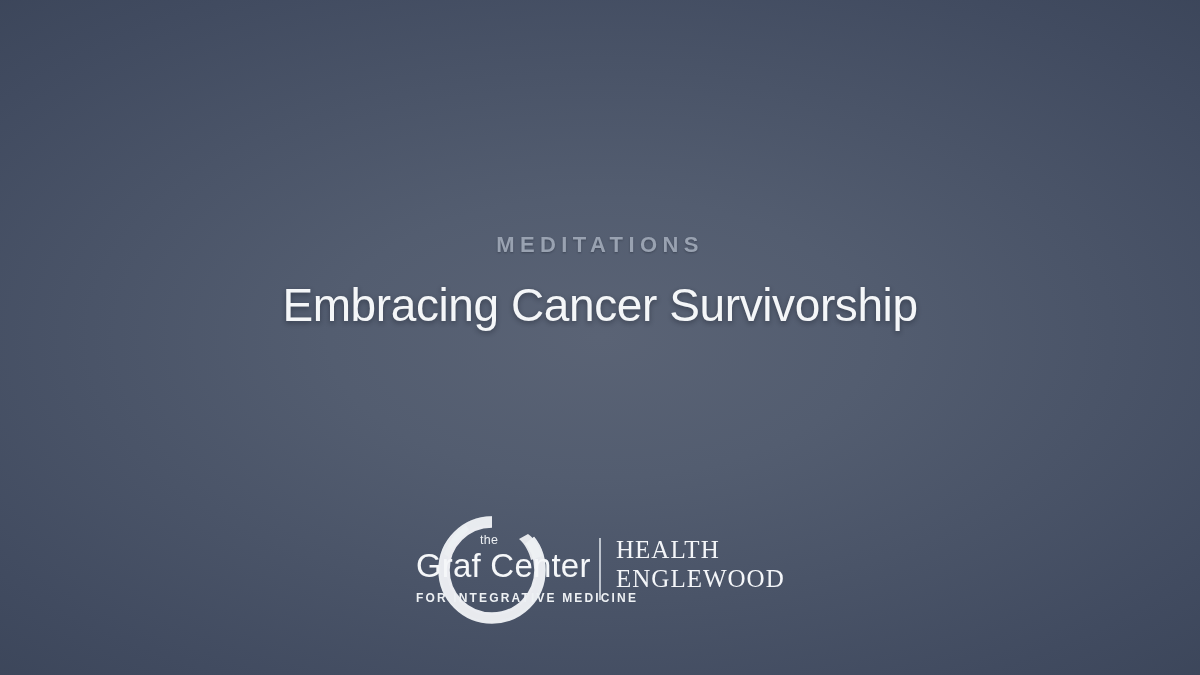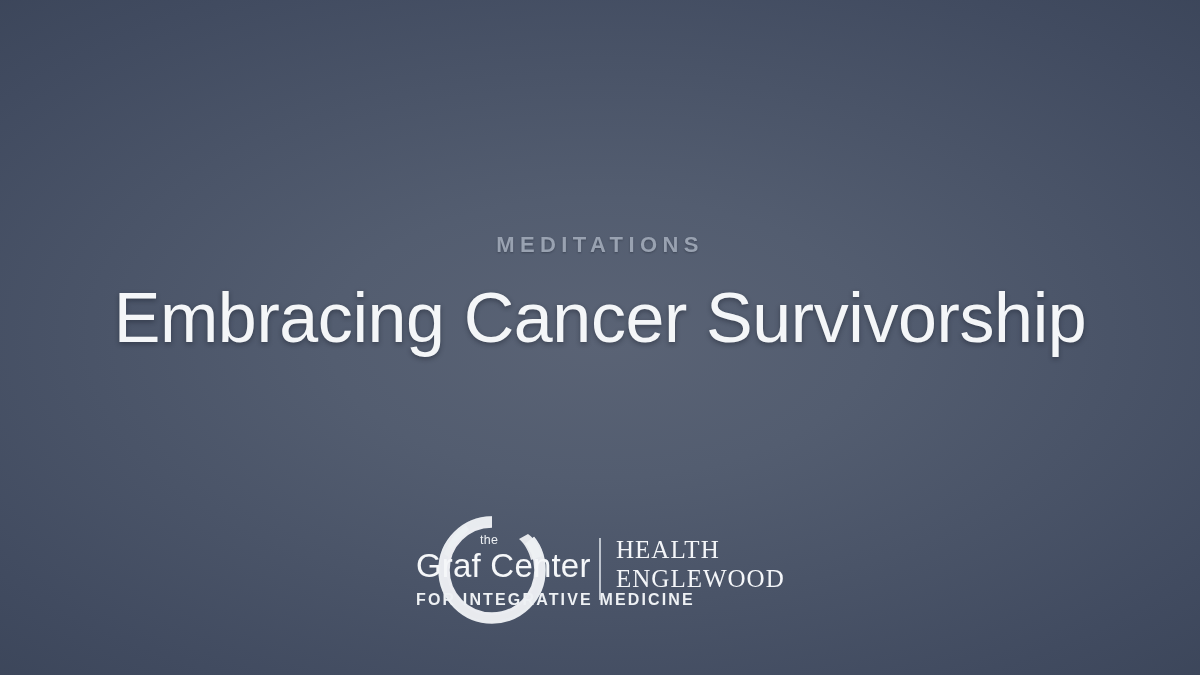--- a/index.html
+++ b/index.html
@@ -48,21 +48,21 @@
     letter-spacing: 5.4px;
     color: #99a2b1;
     text-transform: uppercase;
     line-height: 1;
     text-shadow: 0 1px 2px rgba(20,26,38,0.35);
     white-space: nowrap;
   }
 
   .title {
     margin-top: 25px;
-    font-size: 70px;
+    font-size: 46px;
     font-weight: 300;
     letter-spacing: -0.4px;
     color: #f4f6f8;
     line-height: 1.08;
     white-space: nowrap;
     text-shadow: 0 2px 5px rgba(18,24,36,0.42);
   }
 
   
   .logo-lockup {
@@ -116,21 +116,21 @@
     line-height: 1;
     white-space: nowrap;
   }
 
   .tagline {
     position: absolute;
     left: 2px;
     top: 84px;
     width: 204px;
     text-align: right;
-    font-size: 16px;
+    font-size: 12px;
     font-weight: bold;
     color: #eef1f4;
     letter-spacing: 2.15px;
     line-height: 1;
     white-space: nowrap;
   }
 
   .logo-divider {
     position: absolute;
     left: 185px;

